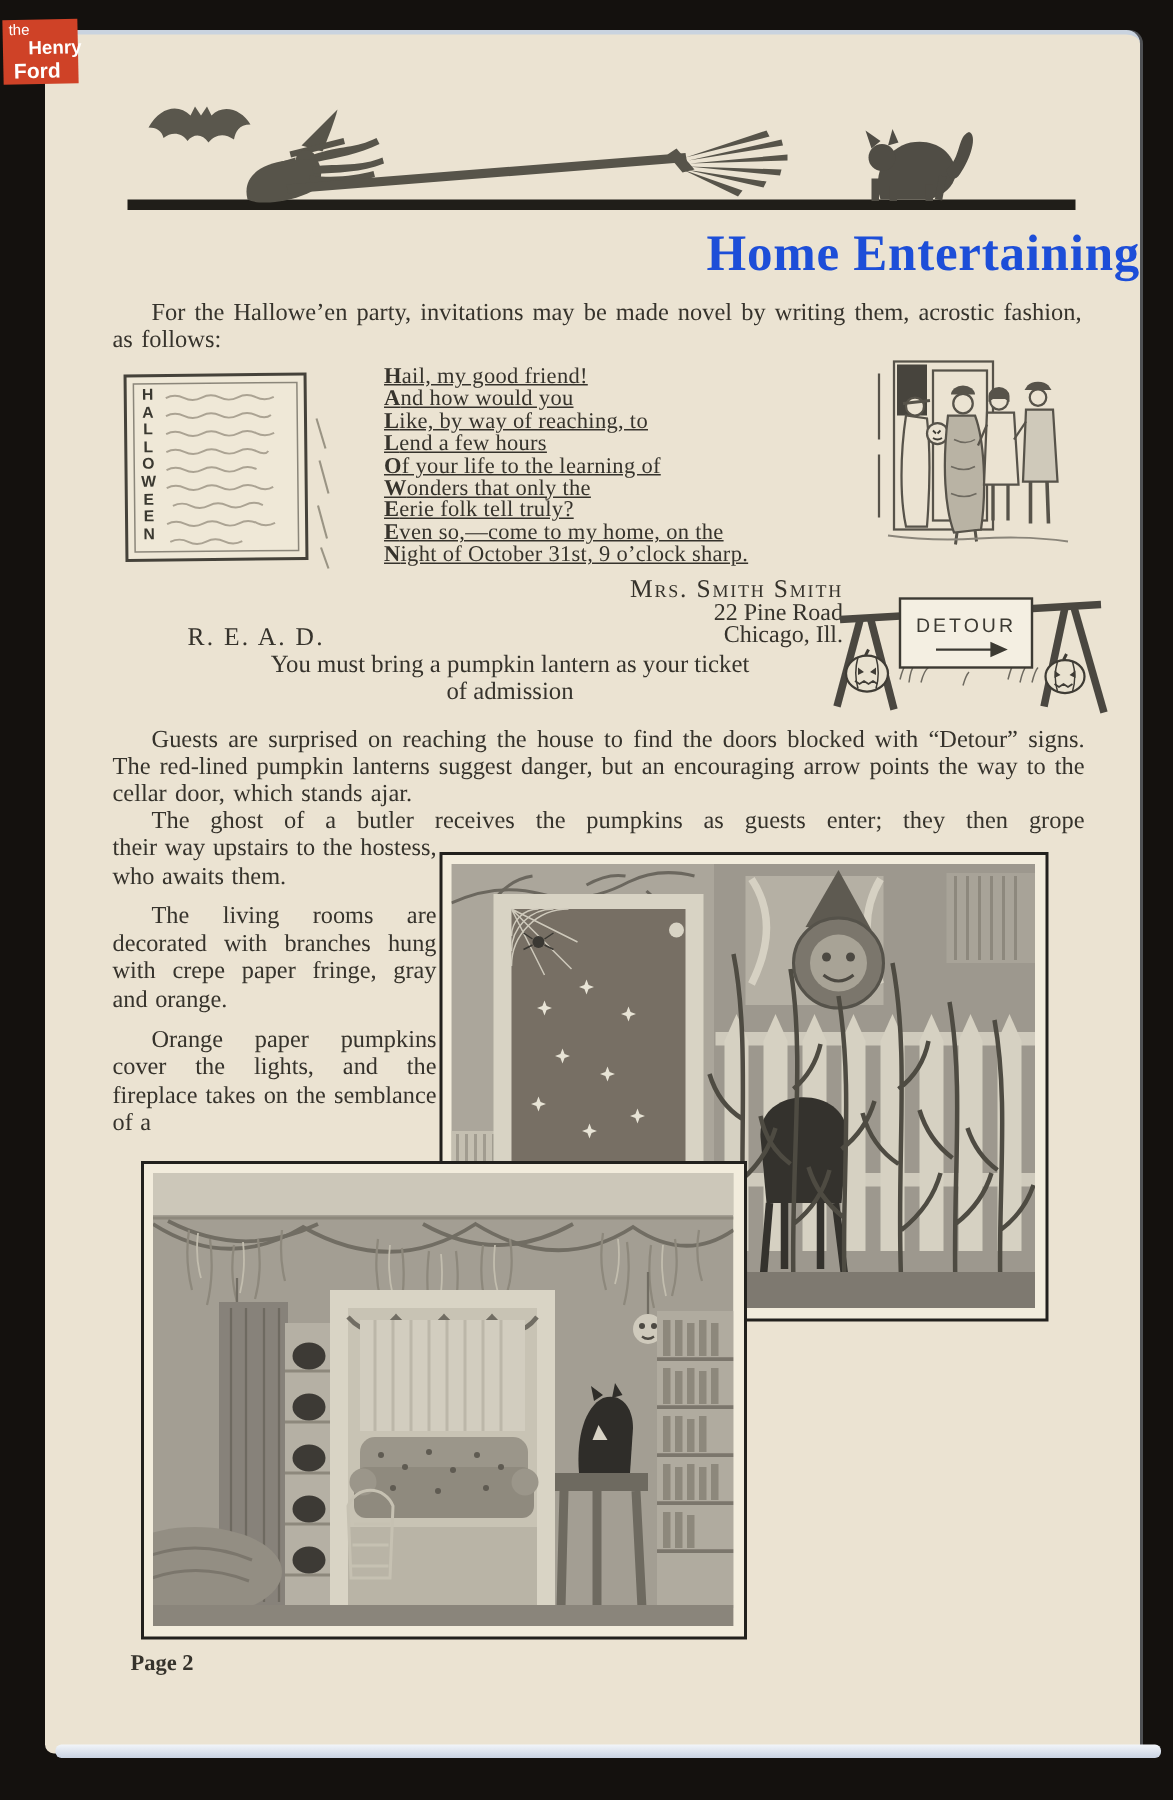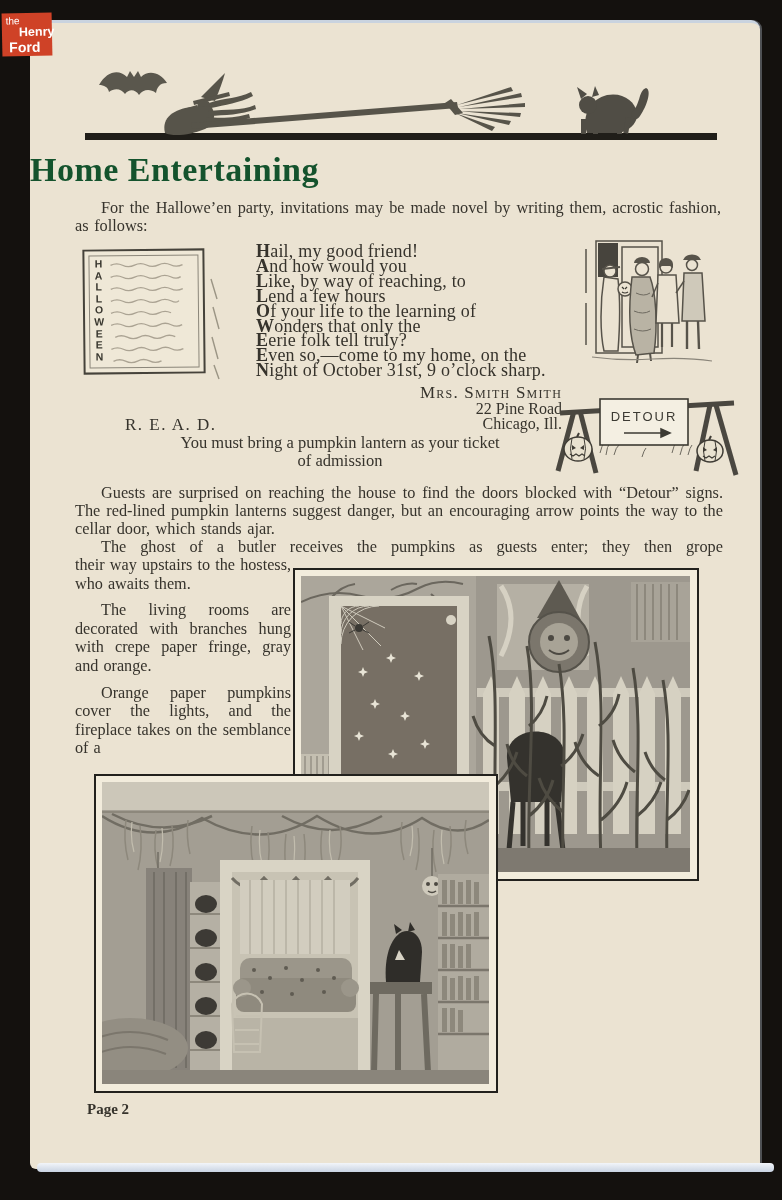--- a/index.html
+++ b/index.html
@@ -12,26 +12,26 @@
         background:linear-gradient(#f2f5f9,#c9d3e2);border-radius:4px;}
   
   .logo{position:absolute;left:2px;top:13px;width:50px;height:43px;background:#cf4227;
         transform:rotate(-1.2deg);font-family:"Liberation Sans",sans-serif;color:#fff;
         line-height:1;padding:3px 0 0 4px;box-sizing:border-box;z-index:5;}
   .logo .the{font-size:10px;display:block;}
   .logo .l1{font-size:12.5px;font-weight:bold;display:block;margin:0 0 0 13px;}
   .logo .l2{font-size:14px;font-weight:bold;display:block;margin:1px 0 0 3px;}
   
   .abs{position:absolute;}
-  .title{left:0;top:128px;width:100%;text-align:left;font-size:34px;font-weight:bold;
-         letter-spacing:.5px;color:#14532d;}
+  .title{left:0;top:128px;width:100%;text-align:right;font-size:34px;font-weight:bold;
+         letter-spacing:.5px;color:#1d4ed8;}
   .body-text{font-size:16.3px;line-height:18px;text-align:justify;word-spacing:1.5px;}
   .indent{text-indent:26px;}
   .intro{left:45px;top:176px;width:646px;}
-  .acrostic{left:226px;top:221px;font-size:18px;line-height:14.9px;letter-spacing:.2px;}
+  .acrostic{left:226px;top:221px;font-size:15px;line-height:14.9px;letter-spacing:.2px;text-decoration:underline;}
   .acrostic b{font-weight:bold;}
   
   .hsign{left:53px;top:226px;width:122px;height:125px;background:#efe8d7;
          border:2.5px solid #45423a;box-sizing:border-box;transform:rotate(-.6deg);}
   .hsign .inner{position:absolute;left:4px;top:4px;right:4px;bottom:4px;border:1px solid #8b867a;}
   .hsign .letters{position:absolute;left:9px;top:7px;font-family:"Liberation Sans",sans-serif;
          font-weight:bold;font-size:10.5px;line-height:11.6px;color:#3a3830;text-align:center;}
   .hsign .letters span{display:block;}
   .hsign svg{position:absolute;left:24px;top:8px;}
   .hatch{position:absolute;}

